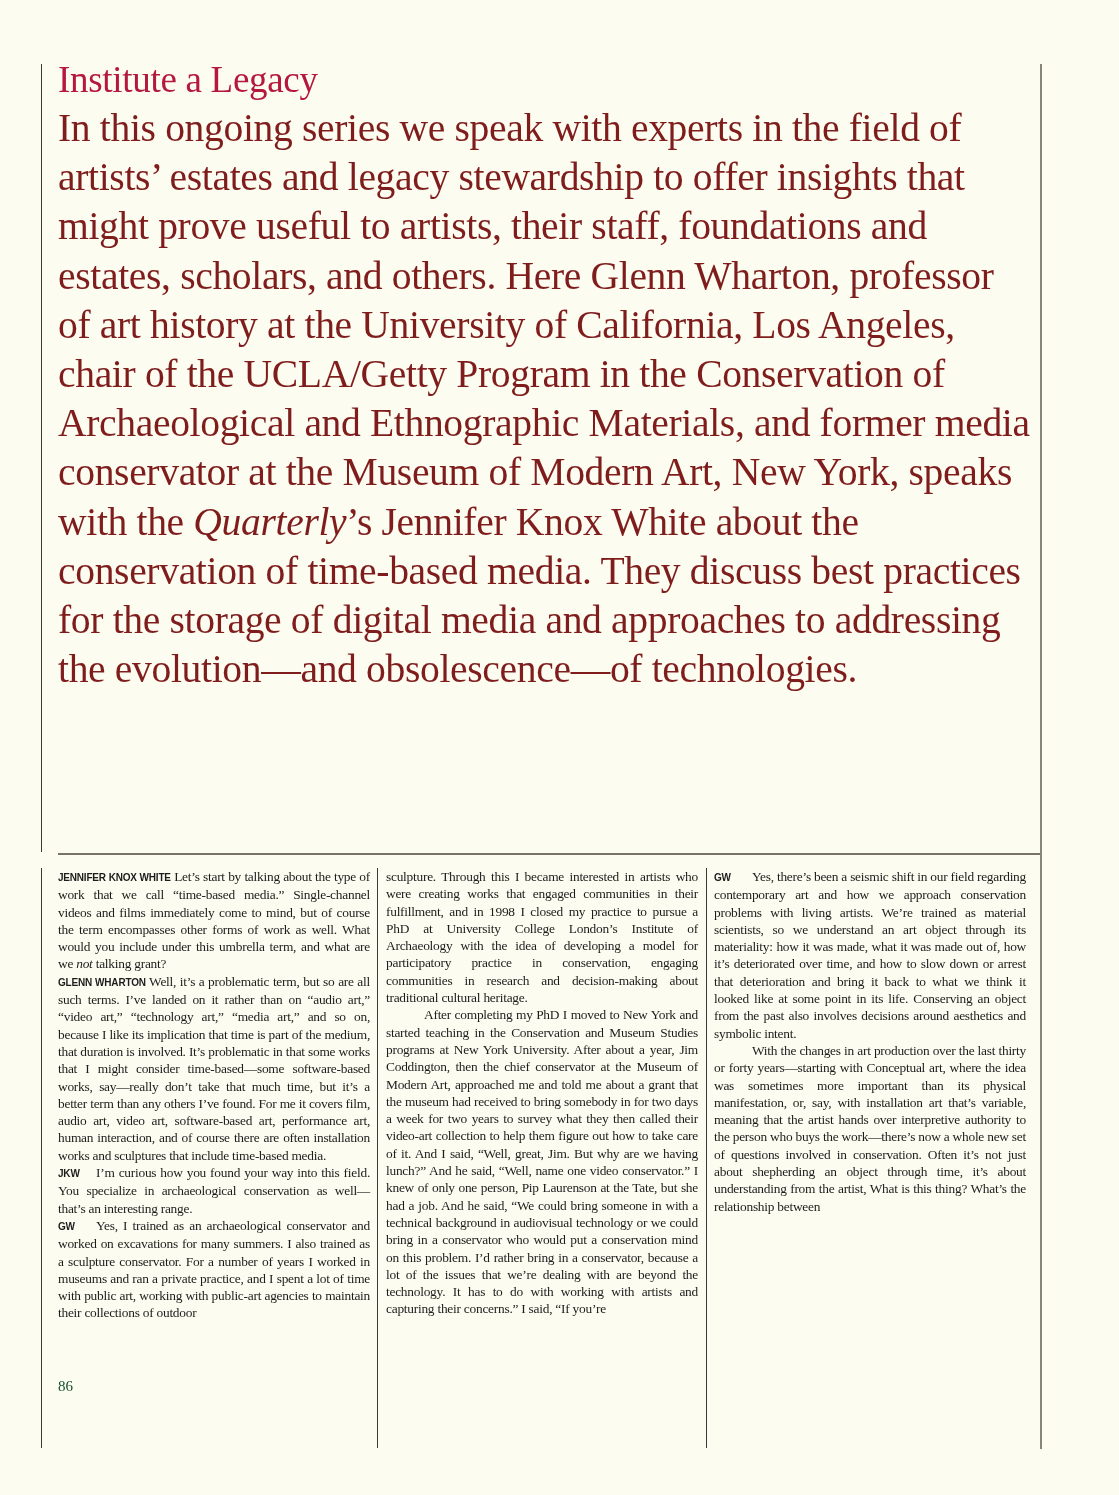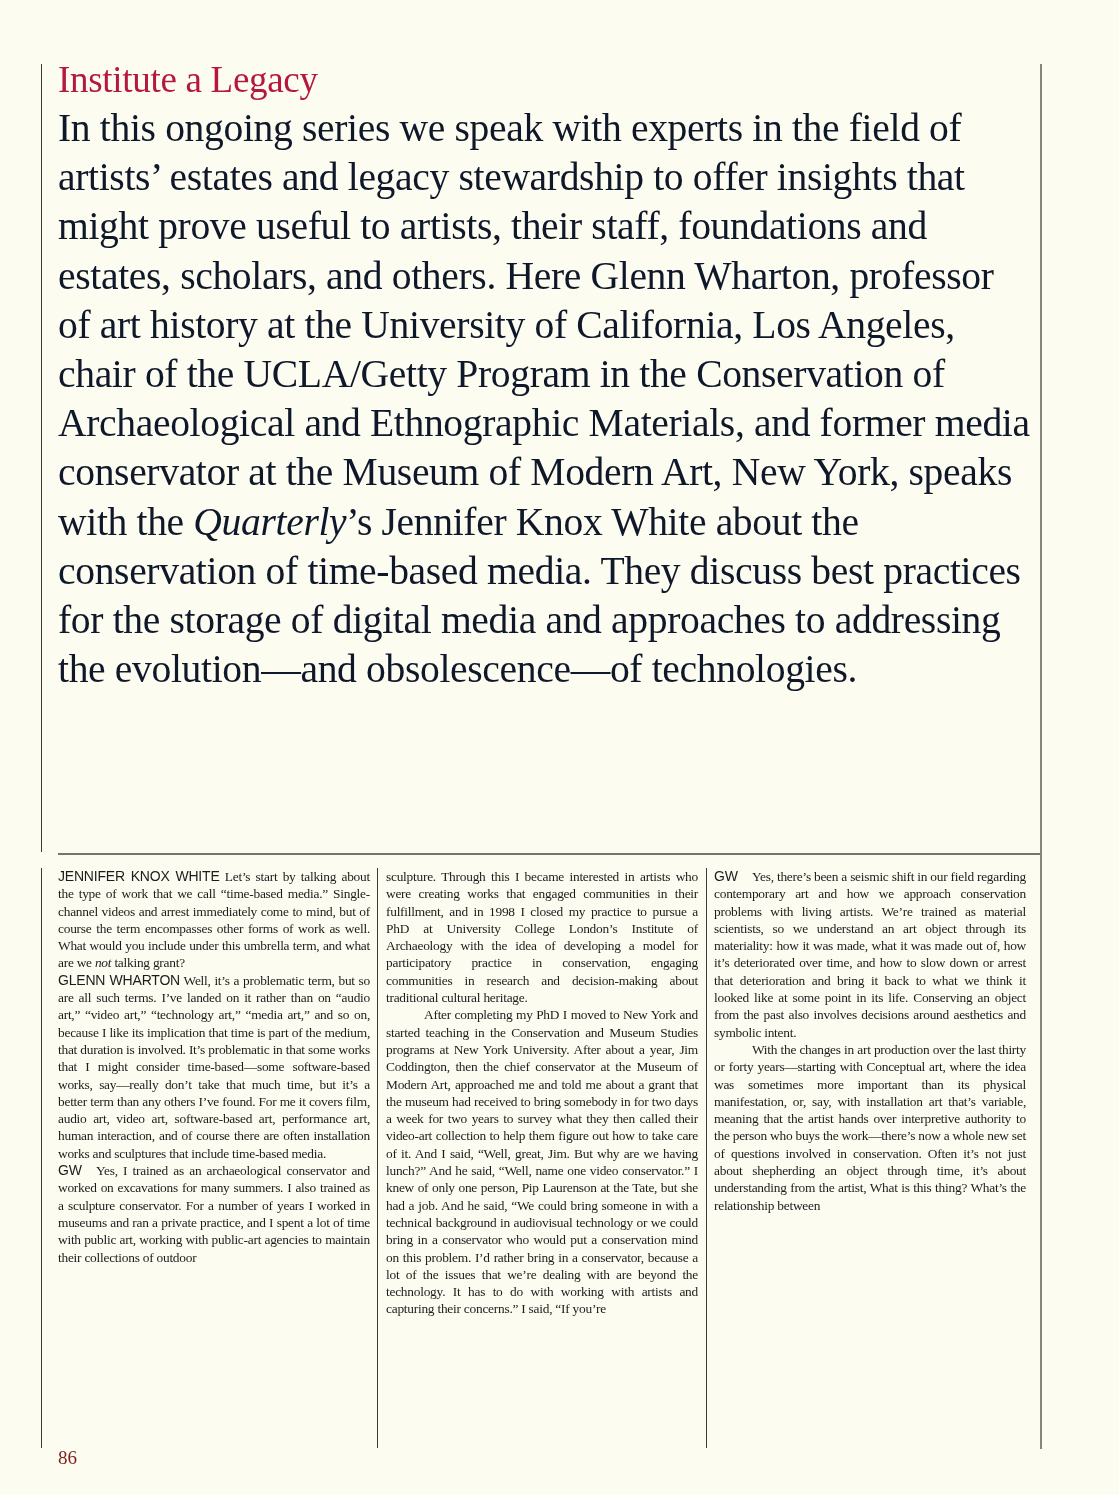--- a/index.html
+++ b/index.html
@@ -44,21 +44,21 @@
       margin: 0;
       font-weight: normal;
       letter-spacing: -0.3px;
     }
     .intro {
       font-size: 39.6px;
       line-height: 49.2px;
       margin: 0;
       font-weight: normal;
       letter-spacing: -0.35px;
-      color: #0f172a;
+      color: #7f1d1d;
     }
     .intro em { font-style: italic; }
     .h-rule {
       position: absolute;
       left: 58px;
       top: 853px;
       width: 982px;
       height: 2px;
       background: #77736a;
     }
@@ -82,55 +82,56 @@
       top: 868px;
       width: 1px;
       height: 580px;
       background: #3a3a3a;
     }
     .cr1 { left: 377px; }
     .cr2 { left: 706px; }
     .cr0 { left: 41px; height: 580px; top: 868px; }
     .speaker {
       font-family: "Liberation Sans", "DejaVu Sans", sans-serif;
-      font-weight: normal;
-      font-size: 14px;
+      font-weight: bold;
+      font-size: 10px;
       letter-spacing: -0.2px;
       text-transform: uppercase;
     }
     .speaker.short { display: inline-block; width: 38px; }
     .col em { }
     .page-number {
       position: absolute;
       left: 58px;
-      top: 1447px;
-      font-size: 19px;
-      color: #7f1d1d;
+      top: 1378px;
+      font-size: 15px;
+      color: #14532d;
     }
   </style>
 </head>
 <body>
 
 <div class="left-rule-top"></div>
 <div class="right-rule-top"></div>
 
 <header class="header">
   <h1 class="series-title">Institute a Legacy</h1>
   <p class="intro"><span>In this ongoing series we speak with experts in the field of artists’ estates and legacy stewardship to offer insights that might prove useful to artists, their staff, foundations and estates, scholars, and others. Here Glenn Wharton, professor of art history at the University of California, Los Angeles, chair of the UCLA/Getty Program in the Conservation of Archaeological and Ethnographic Materials, and former media conservator at the Museum of Modern Art, New York, speaks with the </span><em>Quarterly</em><span>’s Jennifer Knox White about the conservation of time-based media. They discuss best practices for the storage of digital media and approaches to addressing the evolution—and obsolescence—of technologies.</span></p>
 </header>
 
 <div class="h-rule"></div>
 
 <div class="col-rule cr0"></div>
 <div class="col-rule cr1"></div>
 <div class="col-rule cr2"></div>
 
 <section class="col col1">
-  <p><span class="speaker">Jennifer Knox White</span><span> Let’s start by talking about the type of work that we call “time-based media.” Single-channel videos and arrest immediately come to mind, but of course the term encompasses other forms of work as well. What would you include under this umbrella term, and what are we </span><em>not</em><span> talking grant?</span></p>
+  <p><span class="speaker">Jennifer Knox White</span><span> Let’s start by talking about the type of work that we call “time-based media.” Single-channel videos and films immediately come to mind, but of course the term encompasses other forms of work as well. What would you include under this umbrella term, and what are we </span><em>not</em><span> talking grant?</span></p>
   <p><span class="speaker">Glenn Wharton</span><span> Well, it’s a problematic term, but so are all such terms. I’ve landed on it rather than on “audio art,” “video art,” “technology art,” “media art,” and so on, because I like its implication that time is part of the medium, that duration is involved. It’s problematic in that some works that I might consider time-based—some software-based works, say—really don’t take that much time, but it’s a better term than any others I’ve found. For me it covers film, audio art, video art, software-based art, performance art, human interaction, and of course there are often installation works and sculptures that include time-based media.</span></p>
+  <p><span class="speaker short">JKW</span><span>I’m curious how you found your way into this field. You specialize in archaeological conservation as well—that’s an interesting range.</span></p>
   <p><span class="speaker short">GW</span><span>Yes, I trained as an archaeological conservator and worked on excavations for many summers. I also trained as a sculpture conservator. For a number of years I worked in museums and ran a private practice, and I spent a lot of time with public art, working with public-art agencies to maintain their collections of outdoor</span></p>
 </section>
 
 <section class="col col2">
   <p>sculpture. Through this I became interested in artists who were creating works that engaged communities in their fulfillment, and in 1998 I closed my practice to pursue a PhD at University College London’s Institute of Archaeology with the idea of developing a model for participatory practice in conservation, engaging communities in research and decision-making about traditional cultural heritage.</p>
   <p class="indent">After completing my PhD I moved to New York and started teaching in the Conservation and Museum Studies programs at New York University. After about a year, Jim Coddington, then the chief conservator at the Museum of Modern Art, approached me and told me about a grant that the museum had received to bring somebody in for two days a week for two years to survey what they then called their video-art collection to help them figure out how to take care of it. And I said, “Well, great, Jim. But why are we having lunch?” And he said, “Well, name one video conservator.” I knew of only one person, Pip Laurenson at the Tate, but she had a job. And he said, “We could bring someone in with a technical background in audiovisual technology or we could bring in a conservator who would put a conservation mind on this problem. I’d rather bring in a conservator, because a lot of the issues that we’re dealing with are beyond the technology. It has to do with working with artists and capturing their concerns.” I said, “If you’re</p>
 </section>
 
 <section class="col col3">
   <p><span class="speaker short">GW</span><span>Yes, there’s been a seismic shift in our field regarding contemporary art and how we approach conservation problems with living artists. We’re trained as material scientists, so we understand an art object through its materiality: how it was made, what it was made out of, how it’s deteriorated over time, and how to slow down or arrest that deterioration and bring it back to what we think it looked like at some point in its life. Conserving an object from the past also involves decisions around aesthetics and symbolic intent.</span></p>

